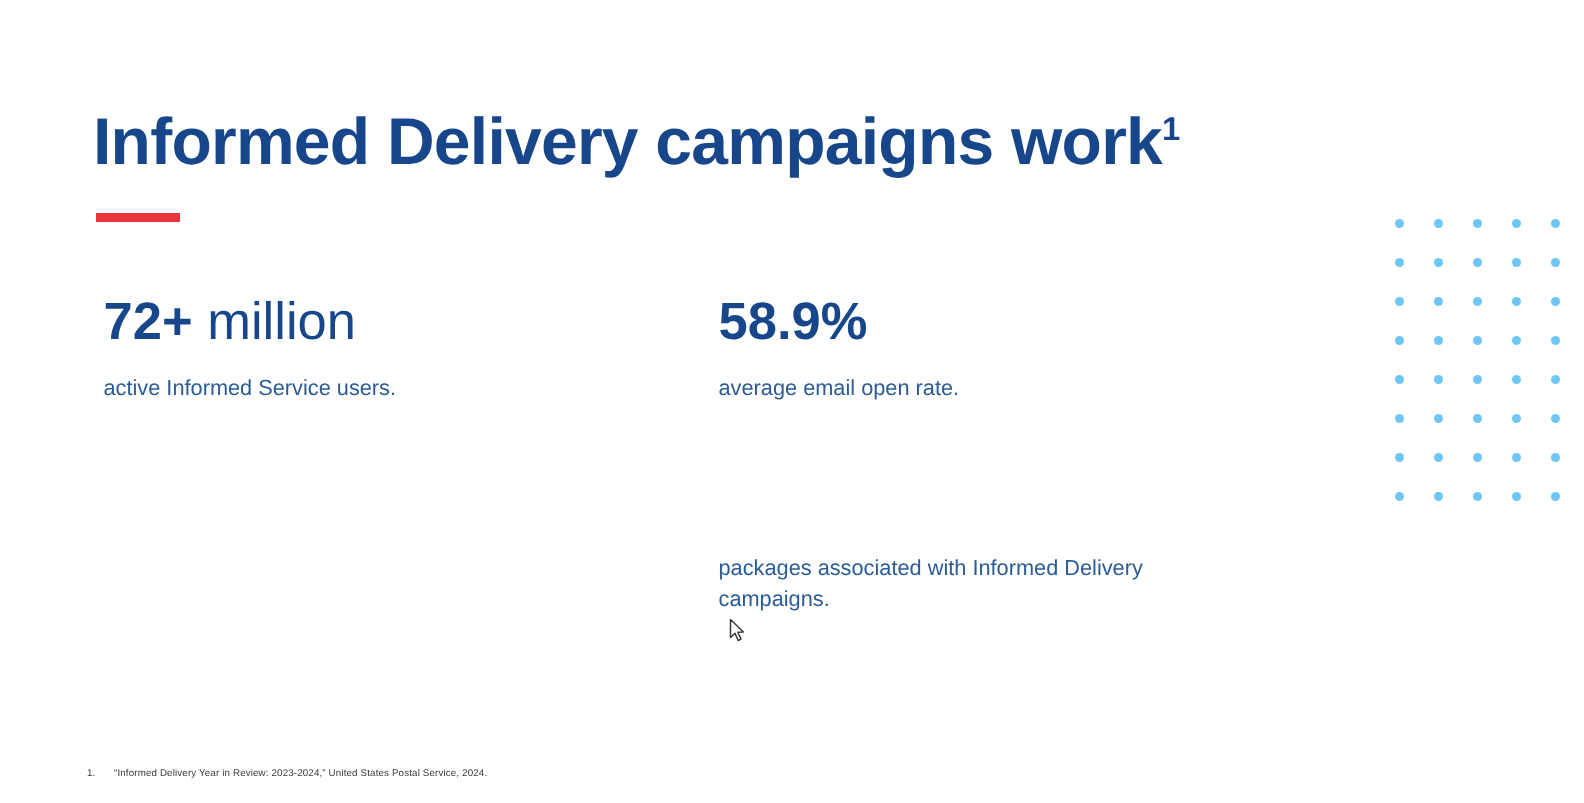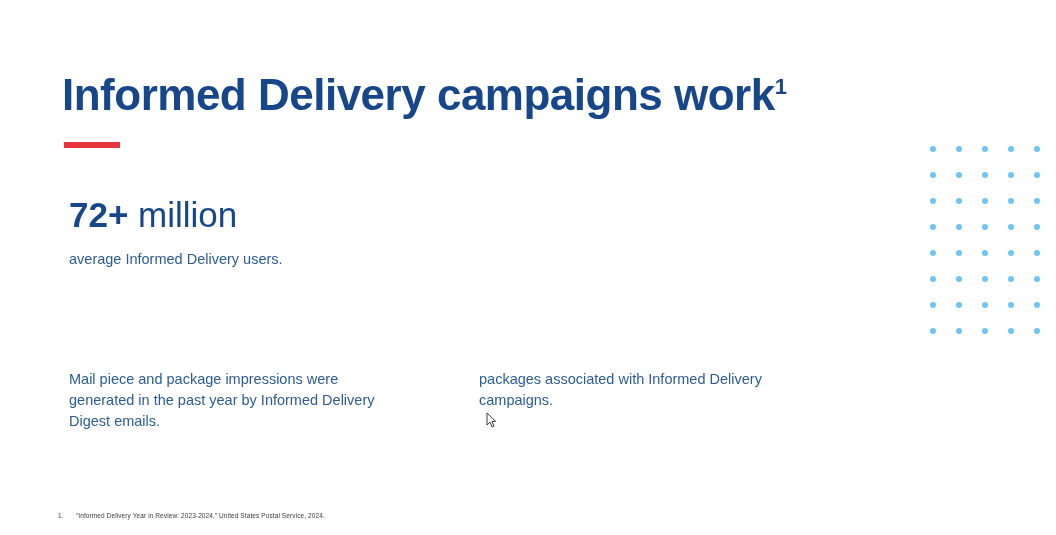--- a/index.html
+++ b/index.html
@@ -139,26 +139,29 @@
 <div class="slide">
 
   <h1 class="title"><span>Informed Delivery campaigns work</span><sup>1</sup></h1>
 
   <div class="accent-bar"></div>
 
   <div class="stats">
 
     <div class="stat stat-col-1 stat-row-1">
       <div class="stat-value"><span class="num">72+</span><span class="unit"> <span>million</span></span></div>
-      <div class="stat-desc">average Informed Delivery users.</div>
-    </div>
-
+      <div class="stat-desc">active Informed Service users.</div>
+    </div>
+
+    <div class="stat stat-col-2 stat-row-1">
+      <div class="stat-value"><span class="num">58.9%</span></div>
+      <div class="stat-desc">average email open rate.</div>
+    </div>
 
     <div class="stat stat-col-1 stat-row-2">
-      <div class="stat-desc">Mail piece and package impressions were generated in the past year by Informed Delivery Digest emails.</div>
     </div>
 
     <div class="stat stat-col-2 stat-row-2">
       <div class="stat-desc">packages associated with Informed Delivery campaigns.</div>
     </div>
 
   </div>
 
   <div class="dot-grid">
       <div class="dot" style="left: 0px; top: 0px; background: rgb(110, 198, 245);"></div>

